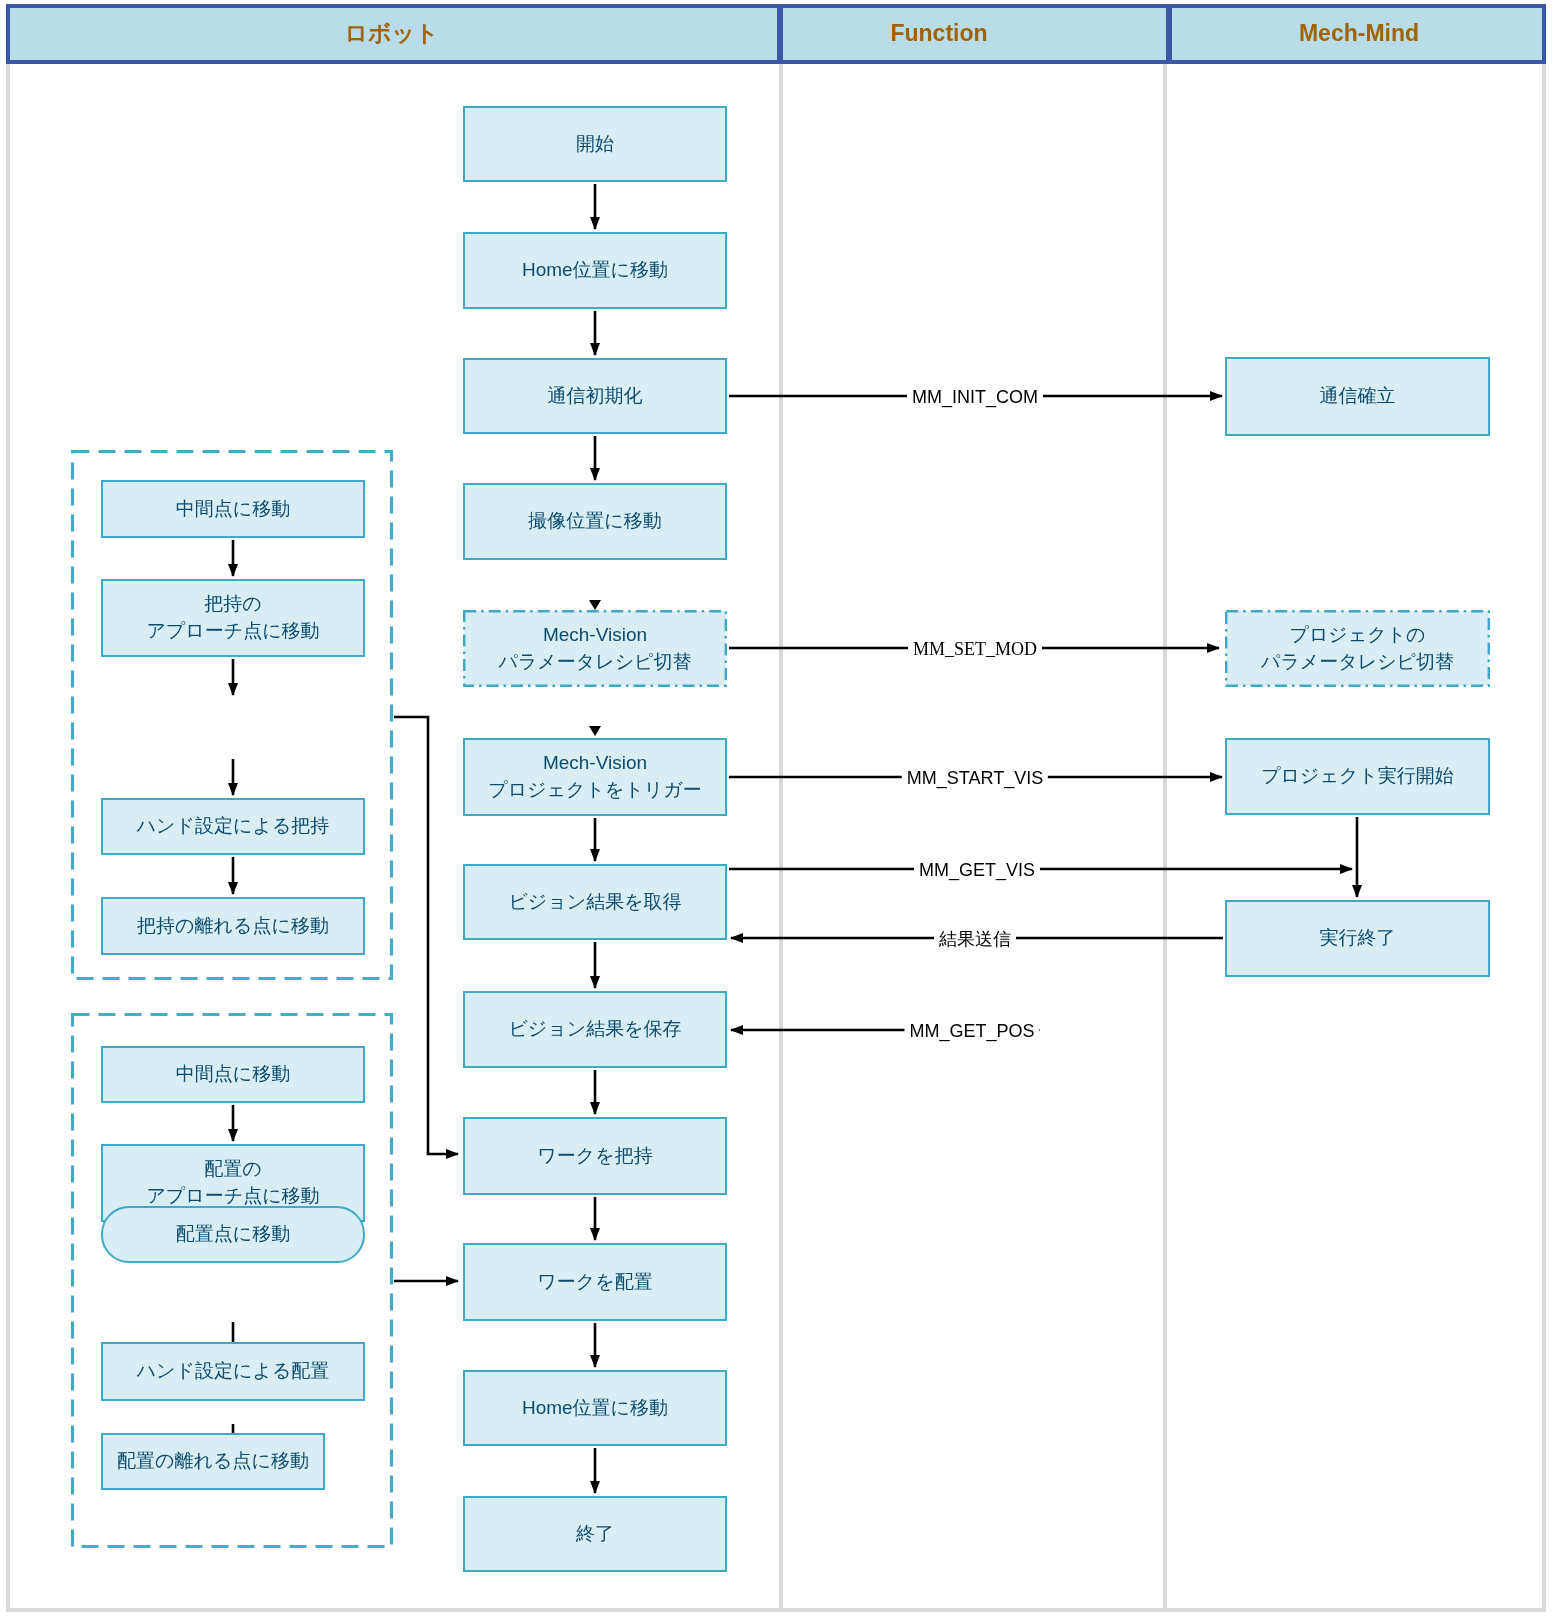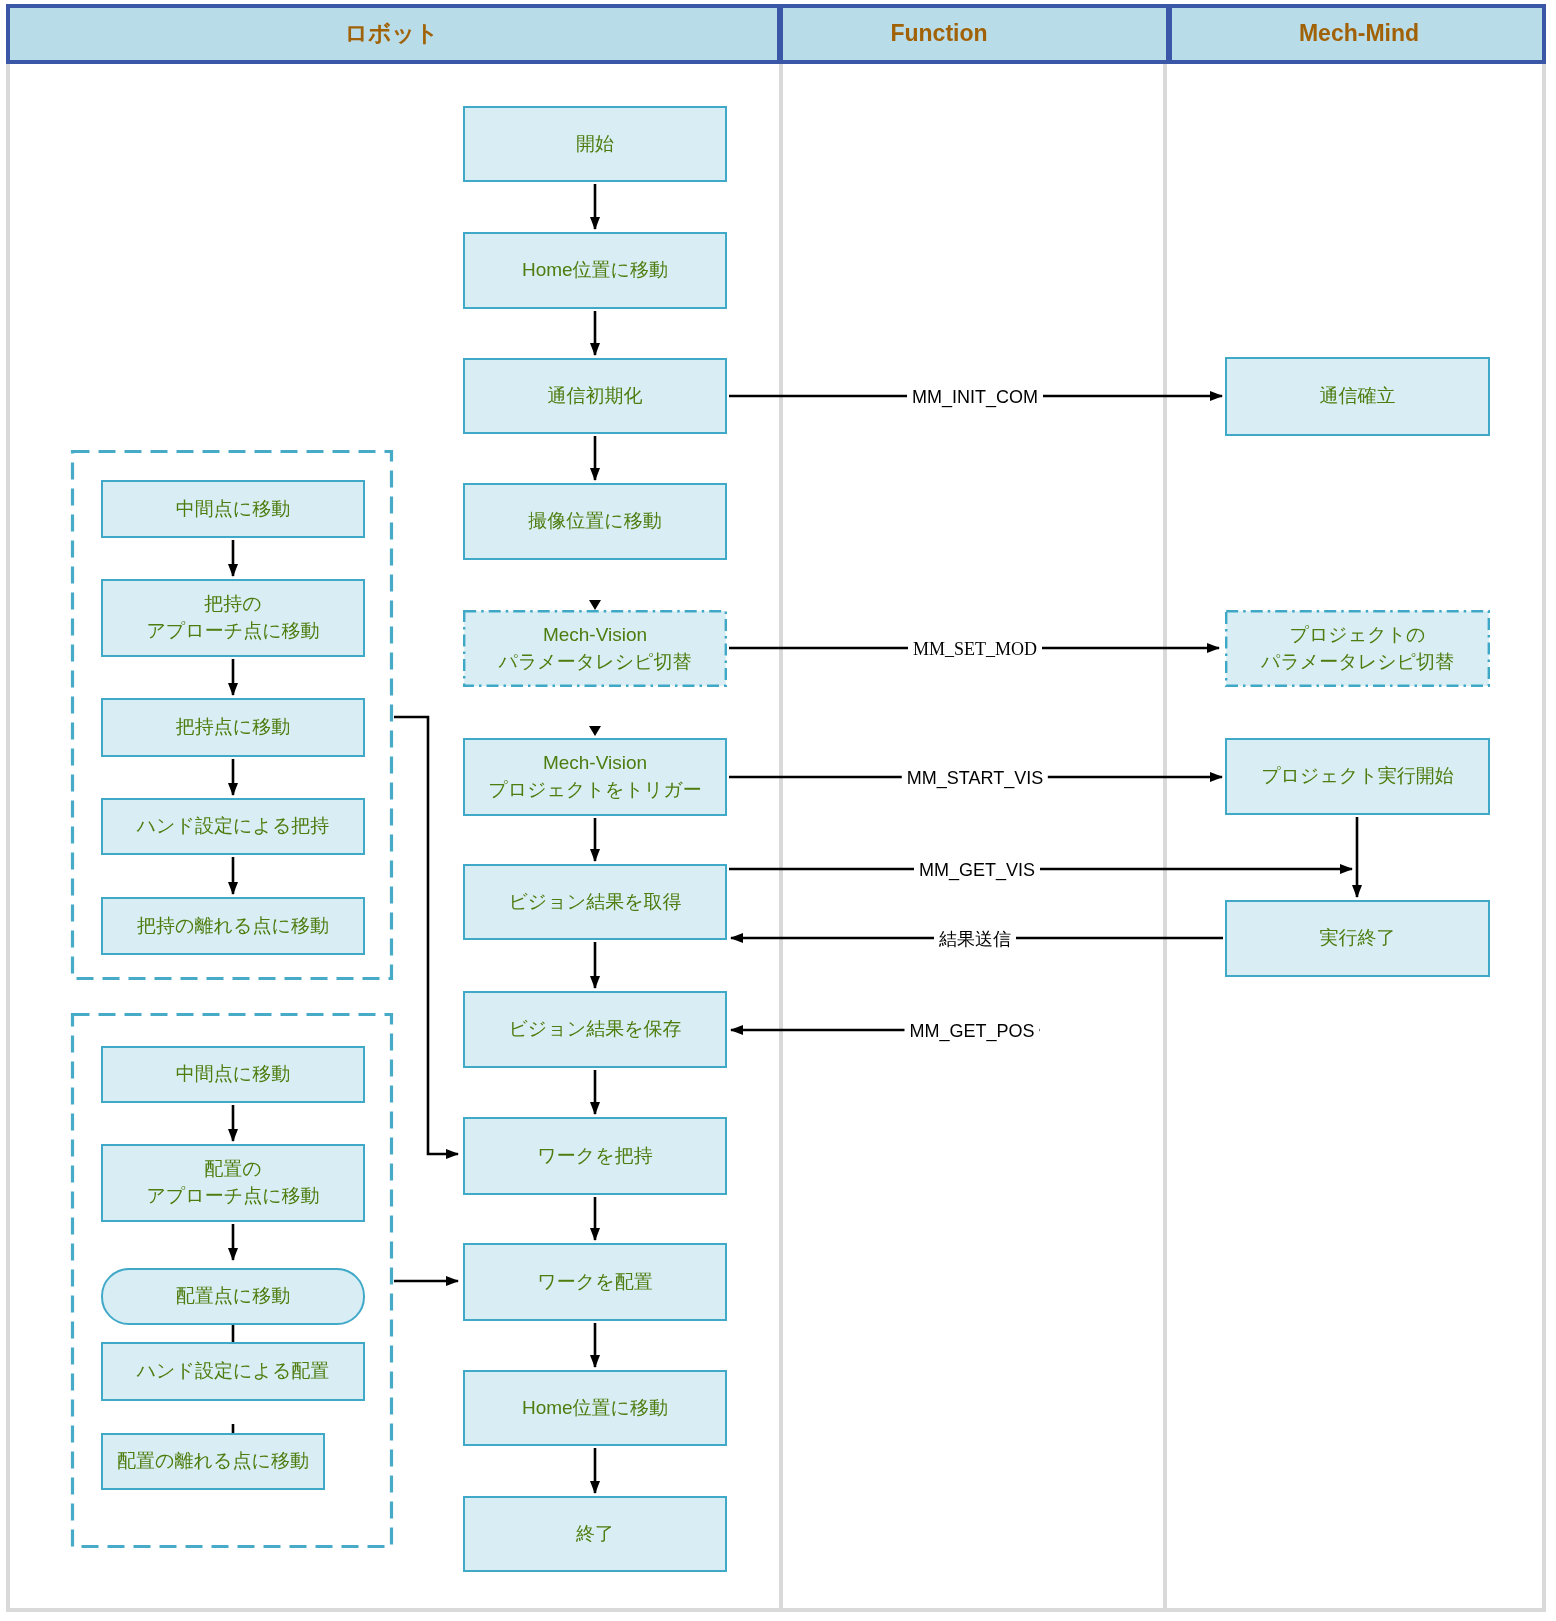--- a/index.html
+++ b/index.html
@@ -14,21 +14,21 @@
        font-size:23px;font-weight:bold;color:#a16207;}
 
   
   .body-frame{position:absolute;left:6px;top:64px;width:1540px;height:1548px;box-sizing:border-box;
        border:4px solid #d9d9d9;border-top:none;background:transparent;}
   .lane-div{position:absolute;top:64px;width:4px;height:1544px;background:#d9d9d9;}
 
   
   .node{position:absolute;box-sizing:border-box;background:#d9eef4;border:2px solid #41a9c8;
         display:flex;align-items:center;justify-content:center;text-align:center;
-        font-size:19px;line-height:1.4;color:#4d7c0f;white-space:pre-line;}
+        font-size:19px;line-height:1.4;color:#0c4a6e;white-space:pre-line;}
   .node.dashdot{background:transparent;border:none;}
 
   
   .elabel{position:absolute;transform:translate(-50%,-50%);background:#ffffff;
         padding:0 5px;font-size:18px;color:#000;white-space:nowrap;}
 
   svg.overlay{position:absolute;left:0;top:0;pointer-events:none;}
 </style>
 </head>
 <body>
@@ -106,28 +106,27 @@
   <div class="node" style="left:463px;top:864px;width:264px;height:76px;">ビジョン結果を取得</div>
   <div class="node" style="left:463px;top:991px;width:264px;height:77px;">ビジョン結果を保存</div>
   <div class="node" style="left:463px;top:1117px;width:264px;height:78px;">ワークを把持</div>
   <div class="node" style="left:463px;top:1243px;width:264px;height:78px;">ワークを配置</div>
   <div class="node" style="left:463px;top:1370px;width:264px;height:76px;">Home位置に移動</div>
   <div class="node" style="left:463px;top:1496px;width:264px;height:76px;">終了</div>
 
   <div class="node" style="left:101px;top:480px;width:264px;height:58px;">中間点に移動</div>
   <div class="node" style="left:101px;top:579px;width:264px;height:78px;">把持の
 アプローチ点に移動</div>
-  <div class="node" style="left:101px;top:698px;width:264px;height:59px;">把持点に移動</div>
   <div class="node" style="left:101px;top:798px;width:264px;height:57px;">ハンド設定による把持</div>
   <div class="node" style="left:101px;top:897px;width:264px;height:58px;">把持の離れる点に移動</div>
 
   <div class="node" style="left:101px;top:1046px;width:264px;height:57px;">中間点に移動</div>
   <div class="node" style="left:101px;top:1144px;width:264px;height:78px;font-family:Liberation Serif, serif;">配置の
 アプローチ点に移動</div>
-  <div class="node" style="left:101px;top:1268px;width:264px;height:57px;border-radius:28px;">配置点に移動</div>
+  <div class="node" style="left:101px;top:1206px;width:264px;height:57px;border-radius:28px;">配置点に移動</div>
   <div class="node" style="left:101px;top:1342px;width:264px;height:59px;">ハンド設定による配置</div>
   <div class="node" style="left:101px;top:1433px;width:224px;height:57px;">配置の離れる点に移動</div>
 
   <div class="node" style="left:1225px;top:357px;width:265px;height:79px;">通信確立</div>
   <div class="node dashdot" style="left:1225px;top:610px;width:265px;height:77px;">プロジェクトの
 パラメータレシピ切替</div>
   <div class="node" style="left:1225px;top:738px;width:265px;height:77px;">プロジェクト実行開始</div>
   <div class="node" style="left:1225px;top:900px;width:265px;height:77px;">実行終了</div>
 
   <div class="elabel" style="left:975px;top:397px;">MM_INIT_COM</div>

